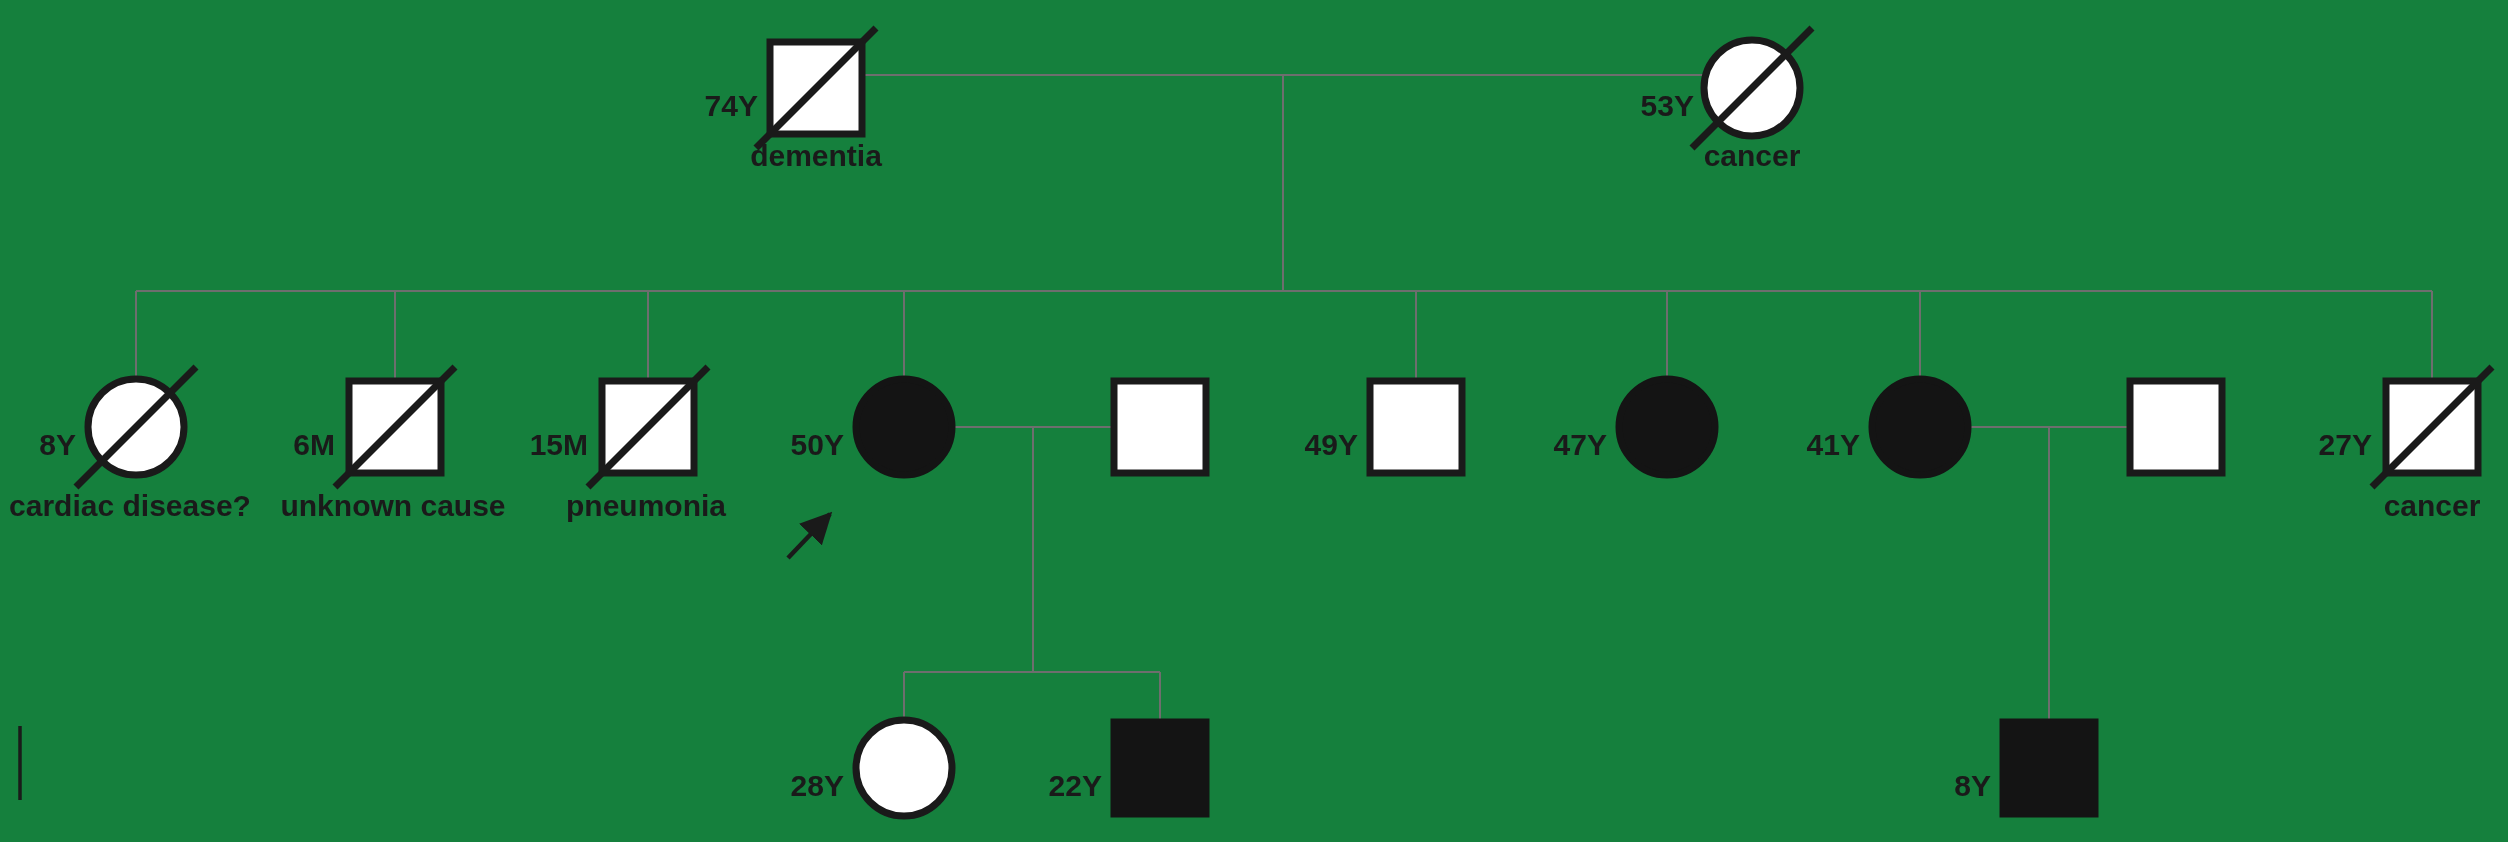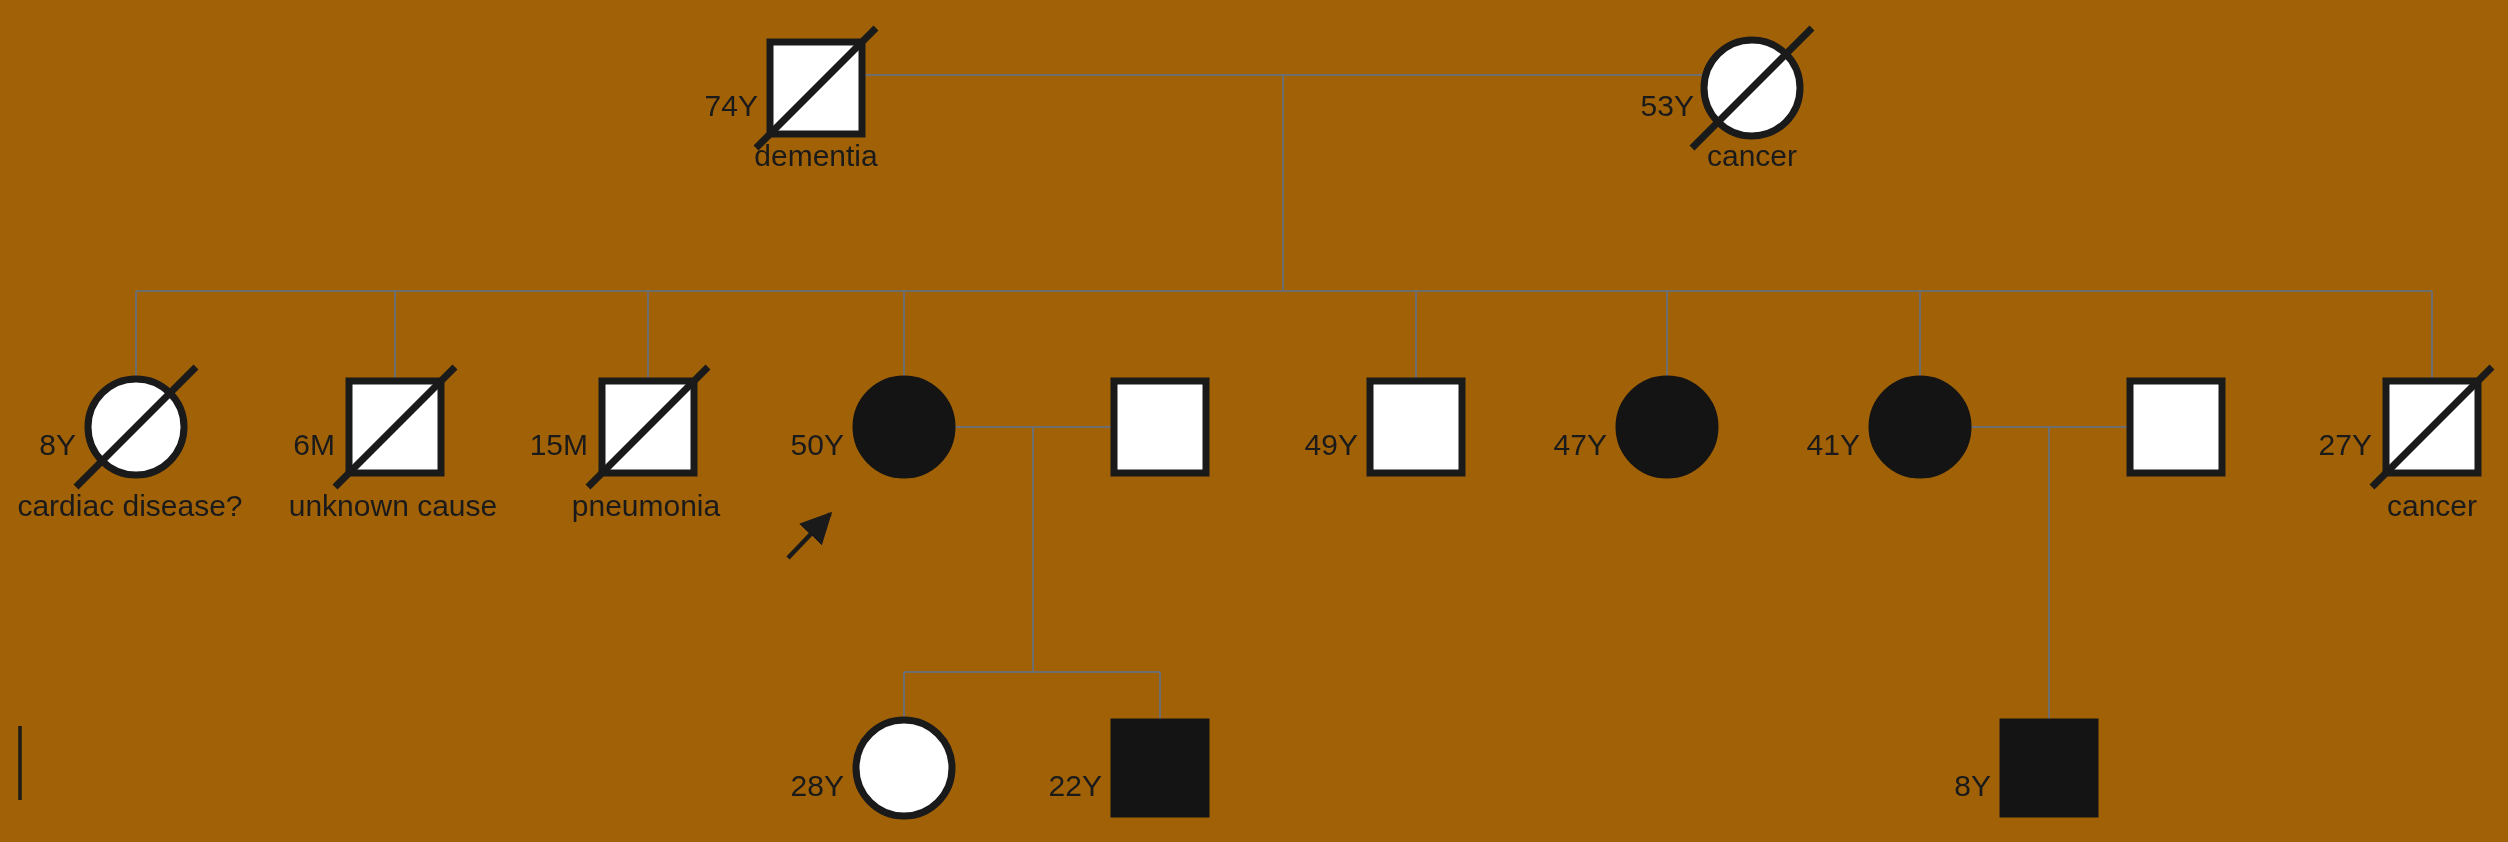--- a/index.html
+++ b/index.html
@@ -4,22 +4,23 @@
 <style>
   html, body {
     margin: 0;
     padding: 0;
     background: #ffffff;
   }
   .canvas {
     position: relative;
     width: 2508px;
     height: 842px;
-    background: #a16207;
+    background: #15803d;
     overflow: hidden;
+    font-weight: bold;
   }
   svg {
     display: block;
   }
   svg text {
     font-family: "Liberation Sans", "DejaVu Sans", sans-serif;
     font-size: 30px;
     fill: #1a1a1a;
   }
   .sym {

